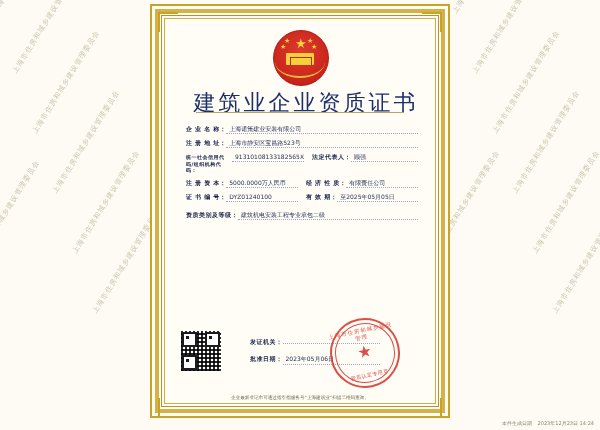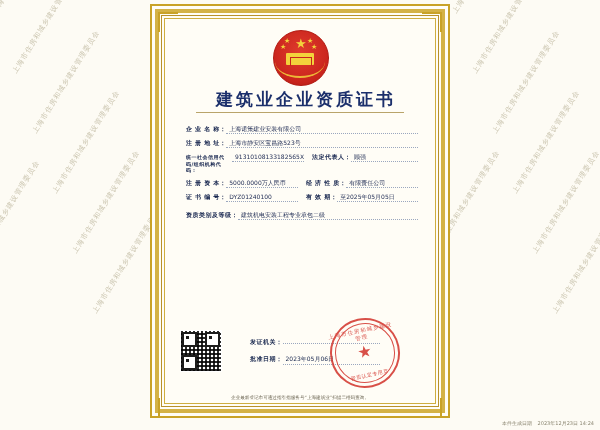--- a/index.html
+++ b/index.html
@@ -144,22 +144,22 @@
     border-radius: 0 0 50% 50%;
     opacity: .85;
   }
 
   
   .cert-title {
     position: absolute;
     left: 12px; right: 0;
     top: 88px;
     text-align: center;
-    font-size: 17px;
-    font-weight: bold;
+    font-size: 22px;
+    font-weight: normal;
     letter-spacing: 3px;
     color: #1b2f6b;
     font-family: "DejaVu Sans", "Liberation Sans", sans-serif;
   }
   .title-rule {
     position: absolute;
     left: 196px;
     right: 196px;
     top: 112px;
     height: 1px;

